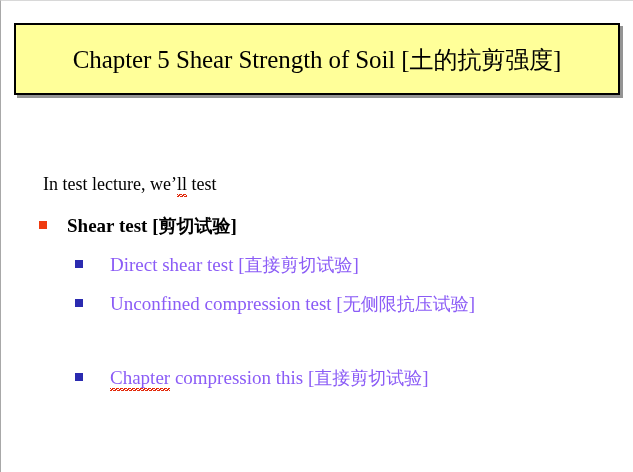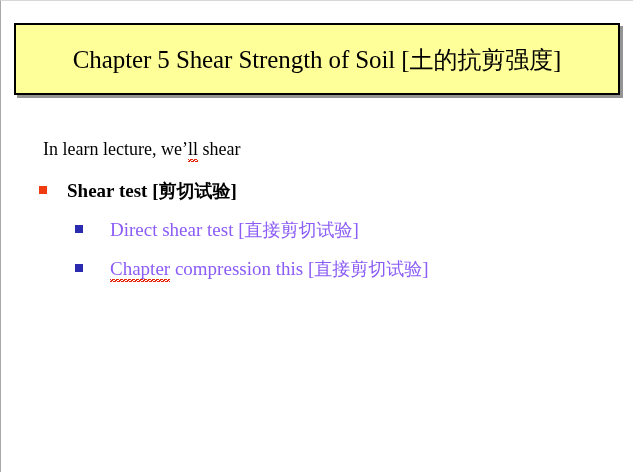--- a/index.html
+++ b/index.html
@@ -62,20 +62,21 @@
     position: relative;
     margin-left: 42px;
     color: #000000;
     font-size: 18px;
     line-height: 24px;
     white-space: nowrap;
   }
   .spell {
     position: relative;
     display: inline-block;
+    margin-top: 35px;
   }
   .spell::after {
     content: "";
     position: absolute;
     left: 0;
     right: 0;
     bottom: -1px;
     height: 3px;
     background-image:
       repeating-linear-gradient(135deg,
@@ -150,32 +151,36 @@
 <body>
 
 <div id="slide">
 
   <div id="title-box">
     <div class="title-line"><span>Chapter 5 Shear Strength of Soil [</span><span class="cjk">土的抗剪强度</span><span>]</span></div>
   </div>
 
   <div id="body-area">
 
-    <div id="intro-line"><span>In learn lecture, we’</span><span class="spell">ll</span><span> shear</span></div>
+    <div id="intro-line"><span>In test lecture, we’</span><span class="spell">ll</span><span> test</span></div>
 
     <div id="level1-row">
       <span class="bullet-sq-l1"></span>
       <span id="level1-text"><span>Shear test [</span><span class="cjk">剪切试验</span><span>]</span></span>
     </div>
 
     <div class="level2-row">
       <span class="bullet-sq-l2"></span>
       <span class="level2-text"><span></span><span></span><span>Direct shear test [</span><span class="cjk">直接剪切试验</span><span>]</span></span>
     </div>
 
+    <div class="level2-row">
+      <span class="bullet-sq-l2"></span>
+      <span class="level2-text"><span></span><span></span><span>Unconfined compression test [</span><span class="cjk">无侧限抗压试验</span><span>]</span></span>
+    </div>
 
     <div class="level2-row">
       <span class="bullet-sq-l2"></span>
       <span class="level2-text"><span class="spell">Chapter</span><span> compression this [</span><span></span><span class="cjk">直接剪切试验</span><span>]</span></span>
     </div>
 
   </div>
 </div>
 
 </body></html>

